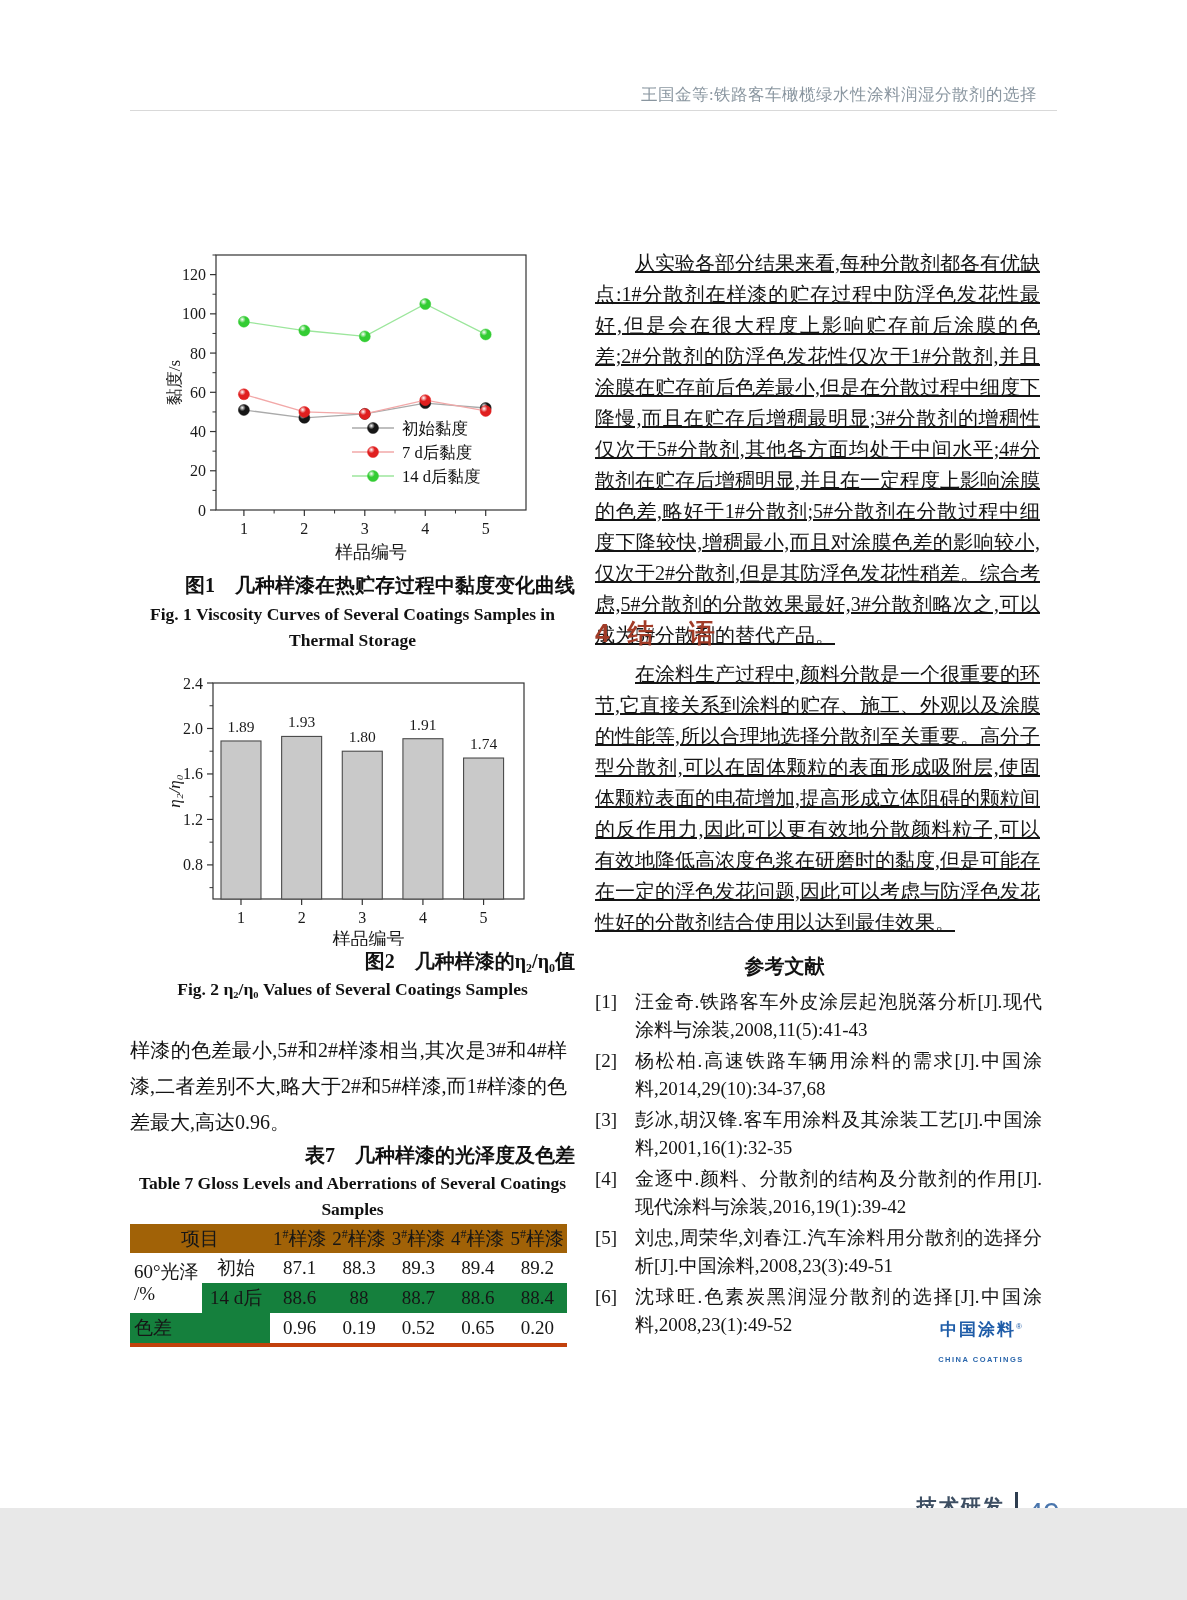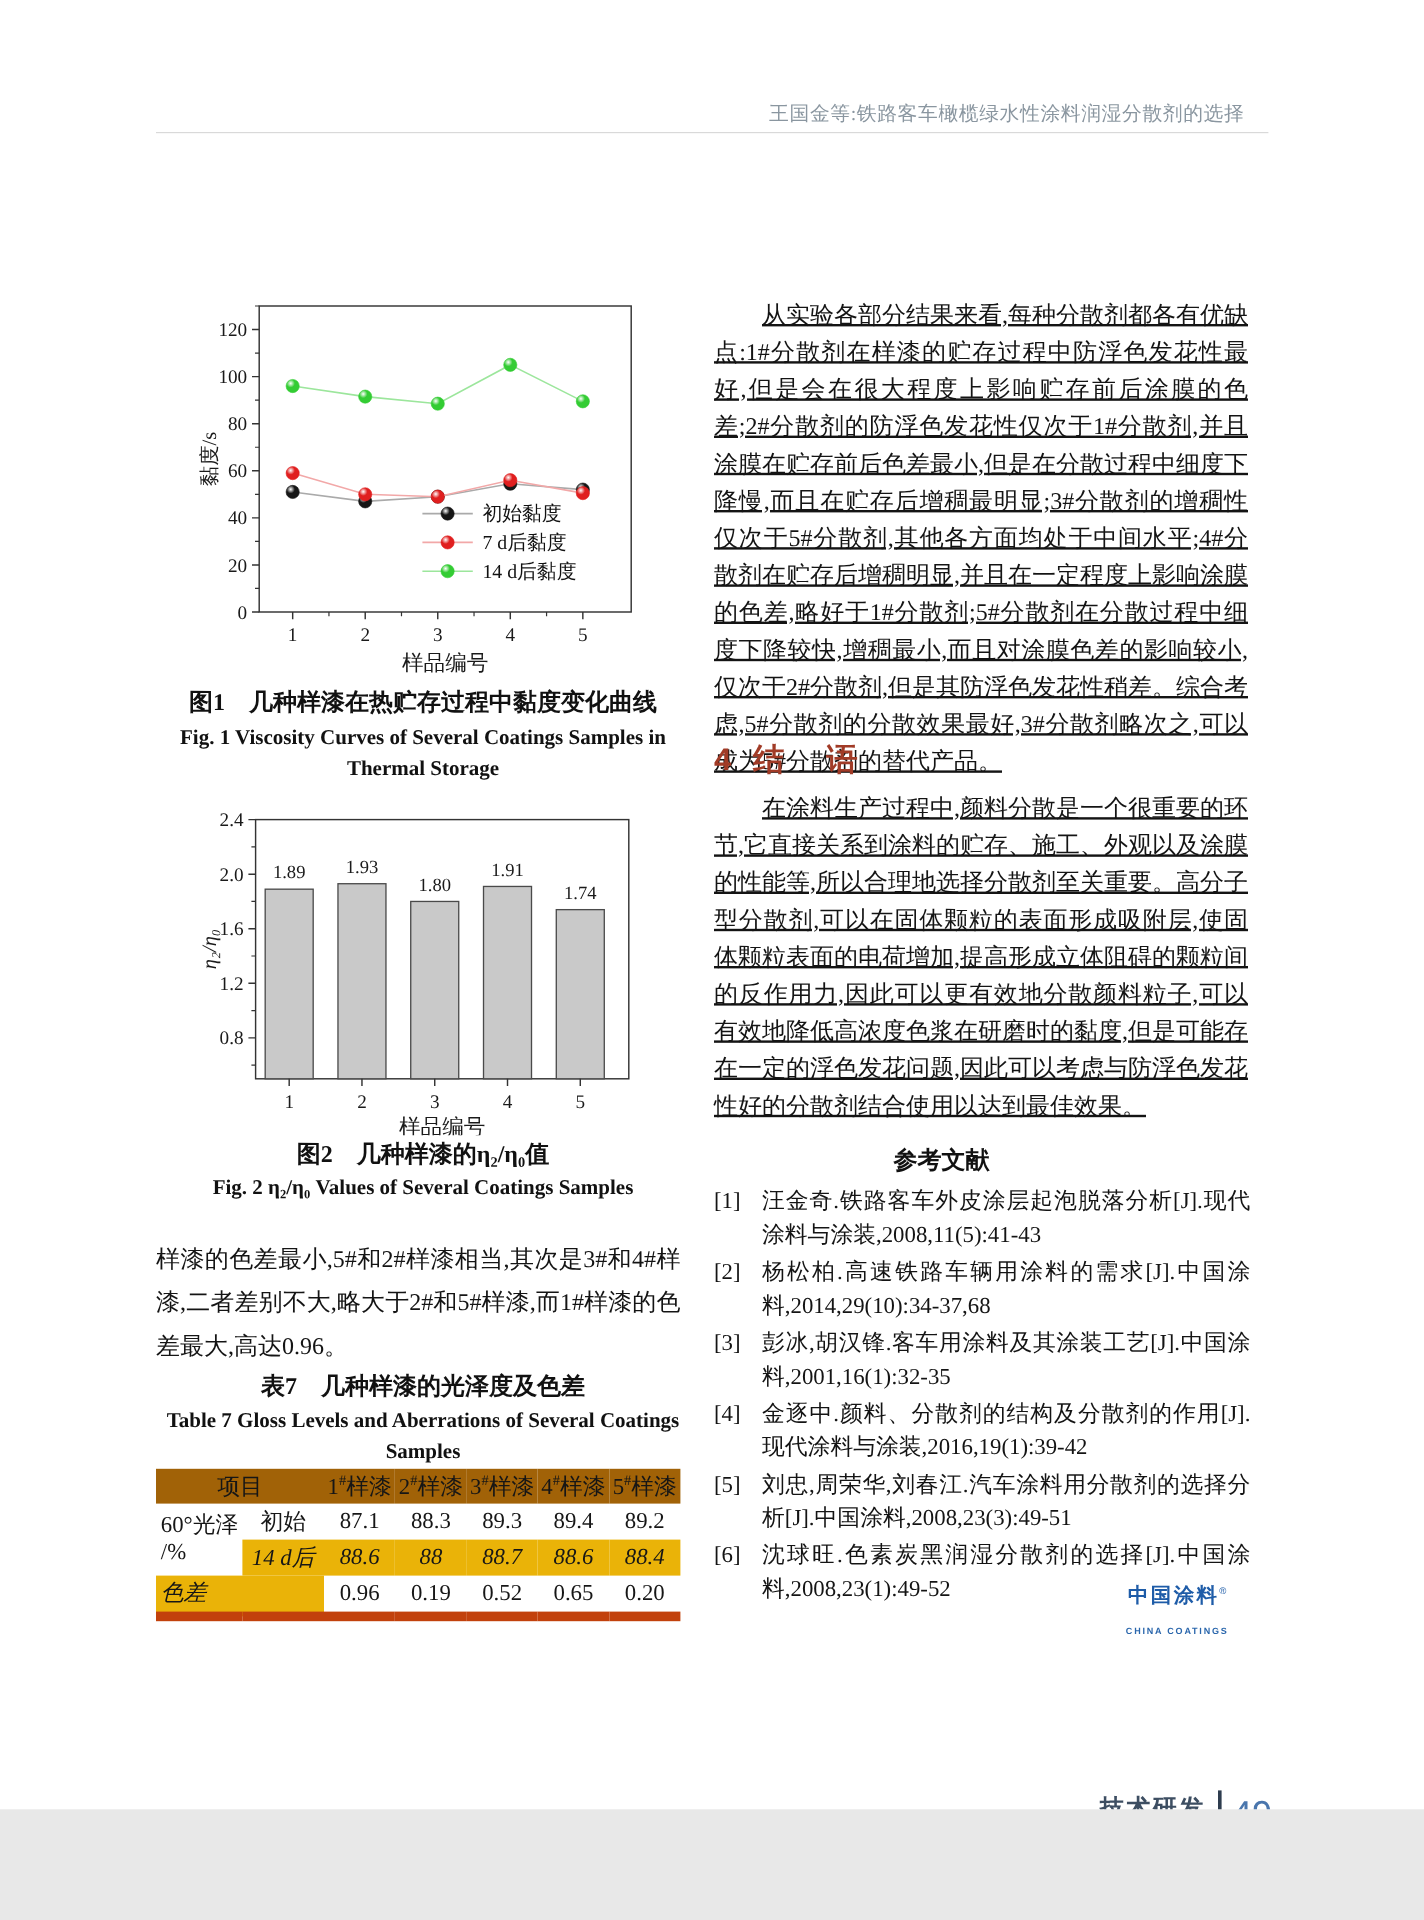--- a/index.html
+++ b/index.html
@@ -5,39 +5,39 @@
   html,body{margin:0;padding:0;background:#e8e8e8;}
   .page{
     position:relative;width:1187px;height:1508px;background:#ffffff;margin:0 auto;
     font-family:"Liberation Serif","DejaVu Serif",serif;color:#1a1a1a;overflow:hidden;
   }
   .hdr-text{position:absolute;top:84px;left:130px;width:907px;text-align:right;
     font-size:16.5px;color:#8a96a0;letter-spacing:.5px;}
   .hdr-rule{position:absolute;top:110px;left:130px;width:927px;height:1px;background:#d9d9d9;}
 
   .figblock{position:absolute;}
-  .cap-cn{position:absolute;left:130px;width:445px;text-align:center;font-weight:bold;
+  .cap-cn{position:absolute;left:130px;width:445px;text-align:right;font-weight:bold;
     font-size:20px;color:#111;}
   .cap-en{position:absolute;left:120px;width:465px;text-align:center;font-weight:bold;
     font-size:17.5px;color:#111;line-height:26px;}
 
   .para{position:absolute;text-align:justify;font-size:20px;color:#141414;}
   .left-para{left:130px;top:1032px;width:437px;line-height:36px;}
 
   .tbl-cap-cn{top:1142px;}
   .tbl-cap-en{top:1170px;}
 
   .t7{position:absolute;left:130px;top:1224px;width:437px;border-collapse:collapse;
     table-layout:fixed;font-size:19px;color:#161616;}
   .t7 td,.t7 th{padding:0 2px;text-align:center;font-weight:normal;vertical-align:middle;}
   .t7 .hrow th{height:29px;}
   .t7 .drow td{height:30px;}
   .pinkD{background:#a16207;}
-  .pinkL{background:#eab308;font-style:italic;}
-  .t7 .lastrow td{border-bottom:8px solid #c2410c;}
+  .pinkL{background:#15803d;}
+  .t7 .lastrow td{border-bottom:4px solid #c2410c;}
   .t7 .lbl{text-align:left;padding-left:4px;line-height:22px;}
   .supmark{font-size:12px;vertical-align:super;line-height:0;}
 
   .rcol-para{left:595px;width:445px;line-height:31px;text-decoration:underline;}
   .rp1{top:248px;text-indent:2em;}
   .rp2{top:659px;text-indent:2em;}
   .sec-head{position:absolute;left:595px;top:616px;font-size:26px;font-weight:bold;
     color:#a13b27;font-family:"Liberation Sans","DejaVu Sans",sans-serif;}
   .sec-head .num{margin-right:18px;}
   .sec-head .ttl{letter-spacing:14px;}

